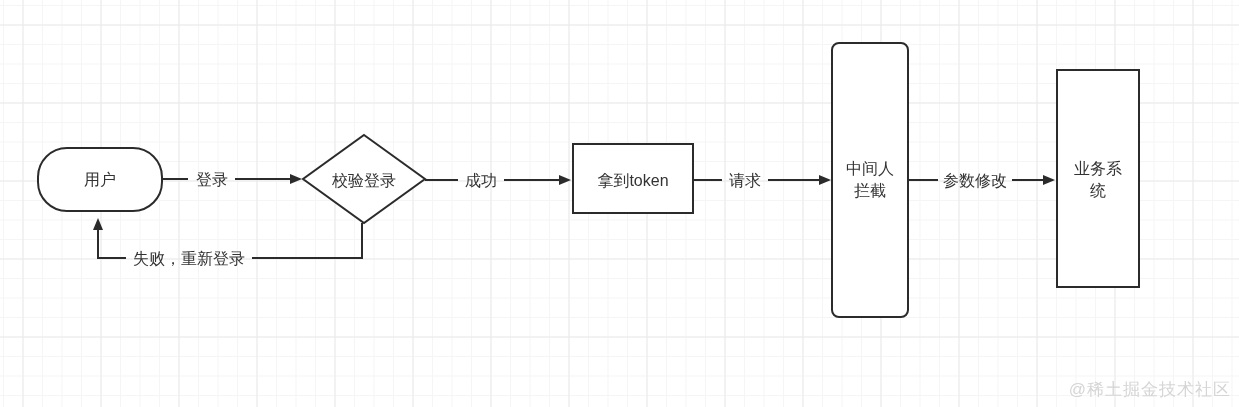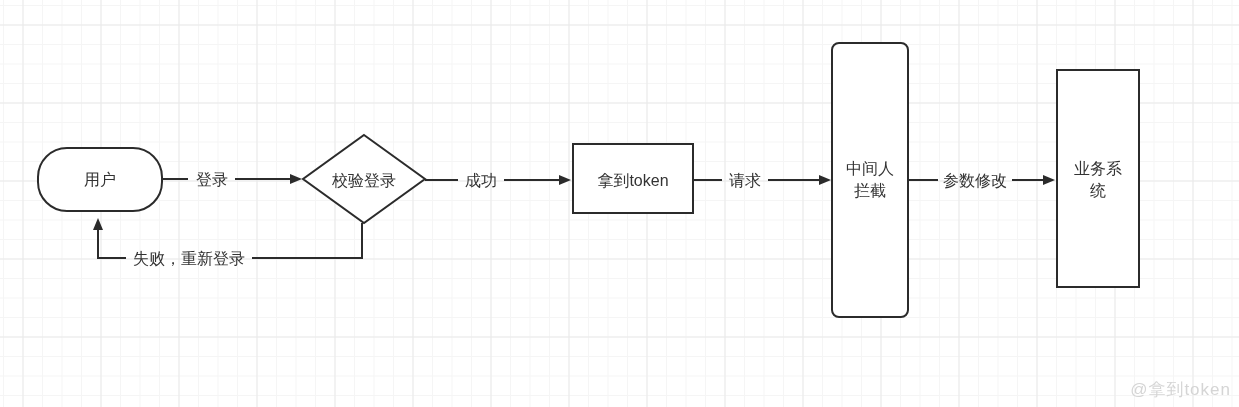--- a/index.html
+++ b/index.html
@@ -121,14 +121,14 @@
       <text class="node-label" x="870" y="196">拦截</text>
     </g>
 
     <g>
       <rect class="node-shape" x="1057" y="70" width="82" height="217"></rect>
       <text class="node-label" x="1098" y="174">业务系</text>
       <text class="node-label" x="1098" y="196">统</text>
     </g>
   </svg>
 
-  <div class="watermark">@拿到token</div>
+  <div class="watermark">@稀土掘金技术社区</div>
 </div>
 
 </body></html>

